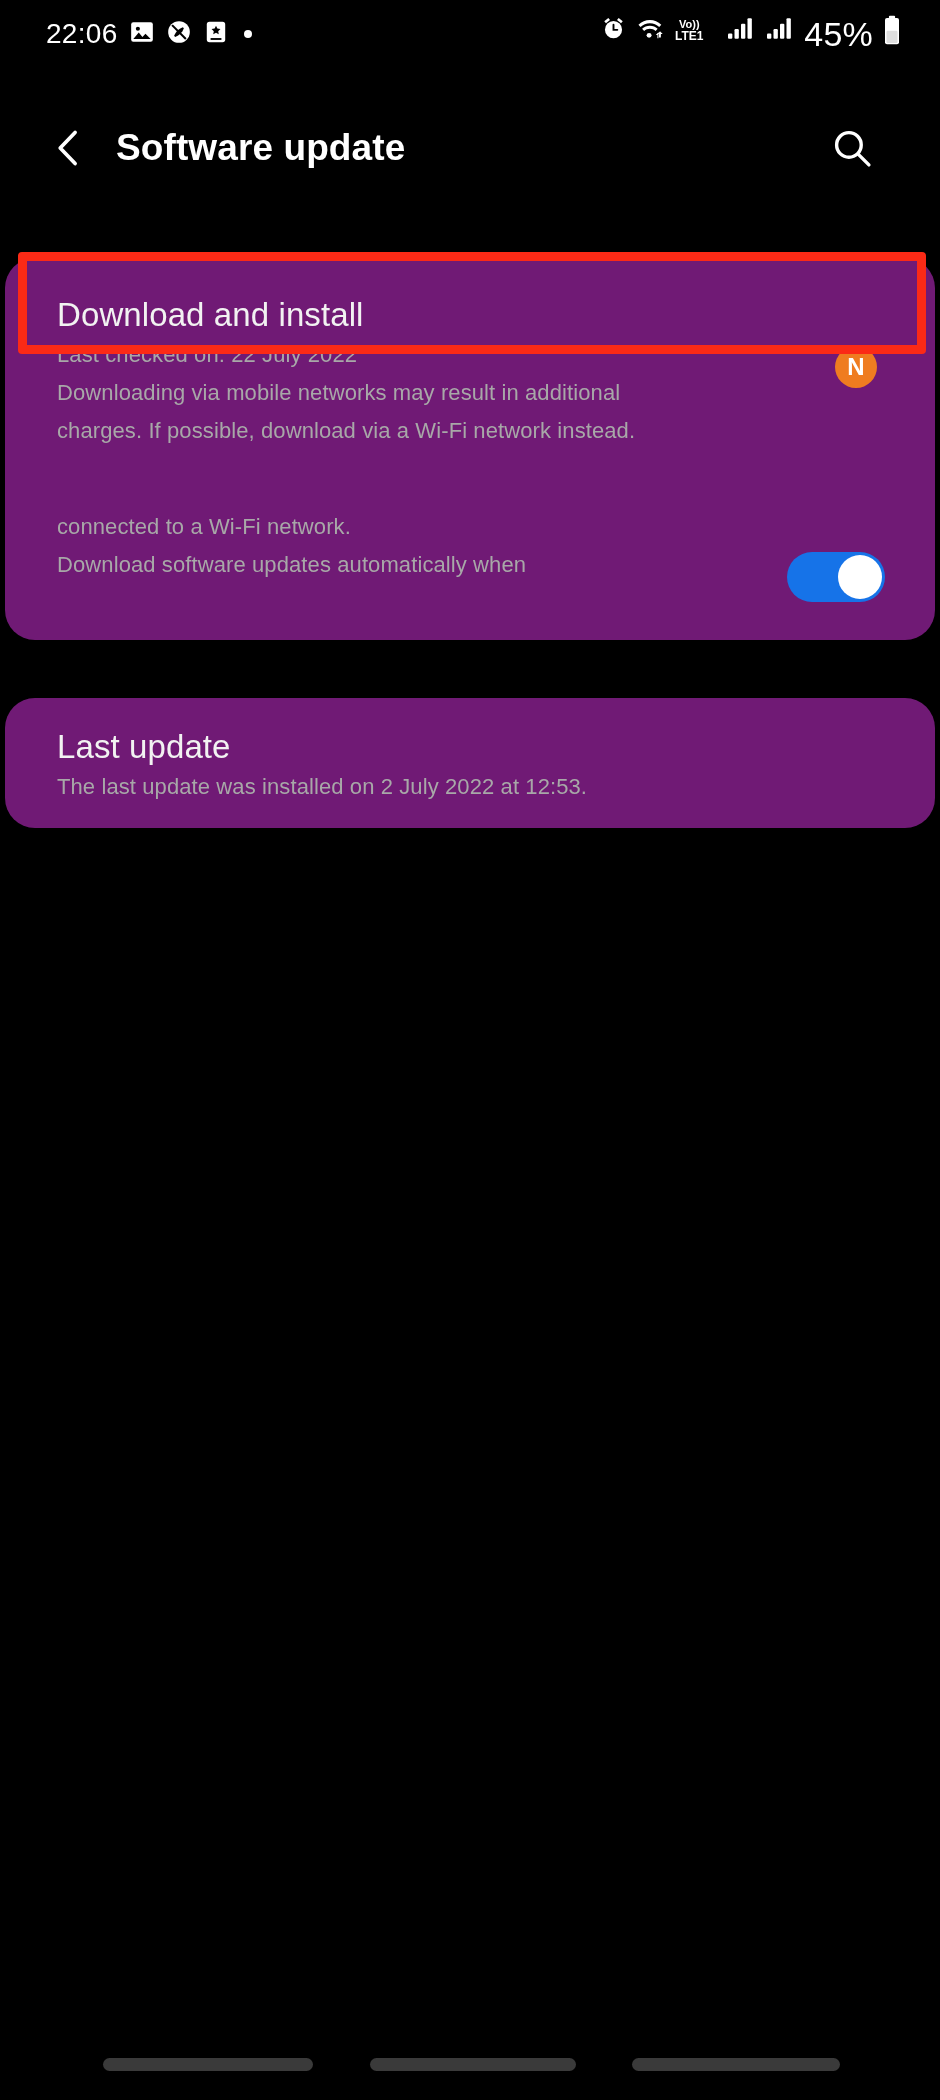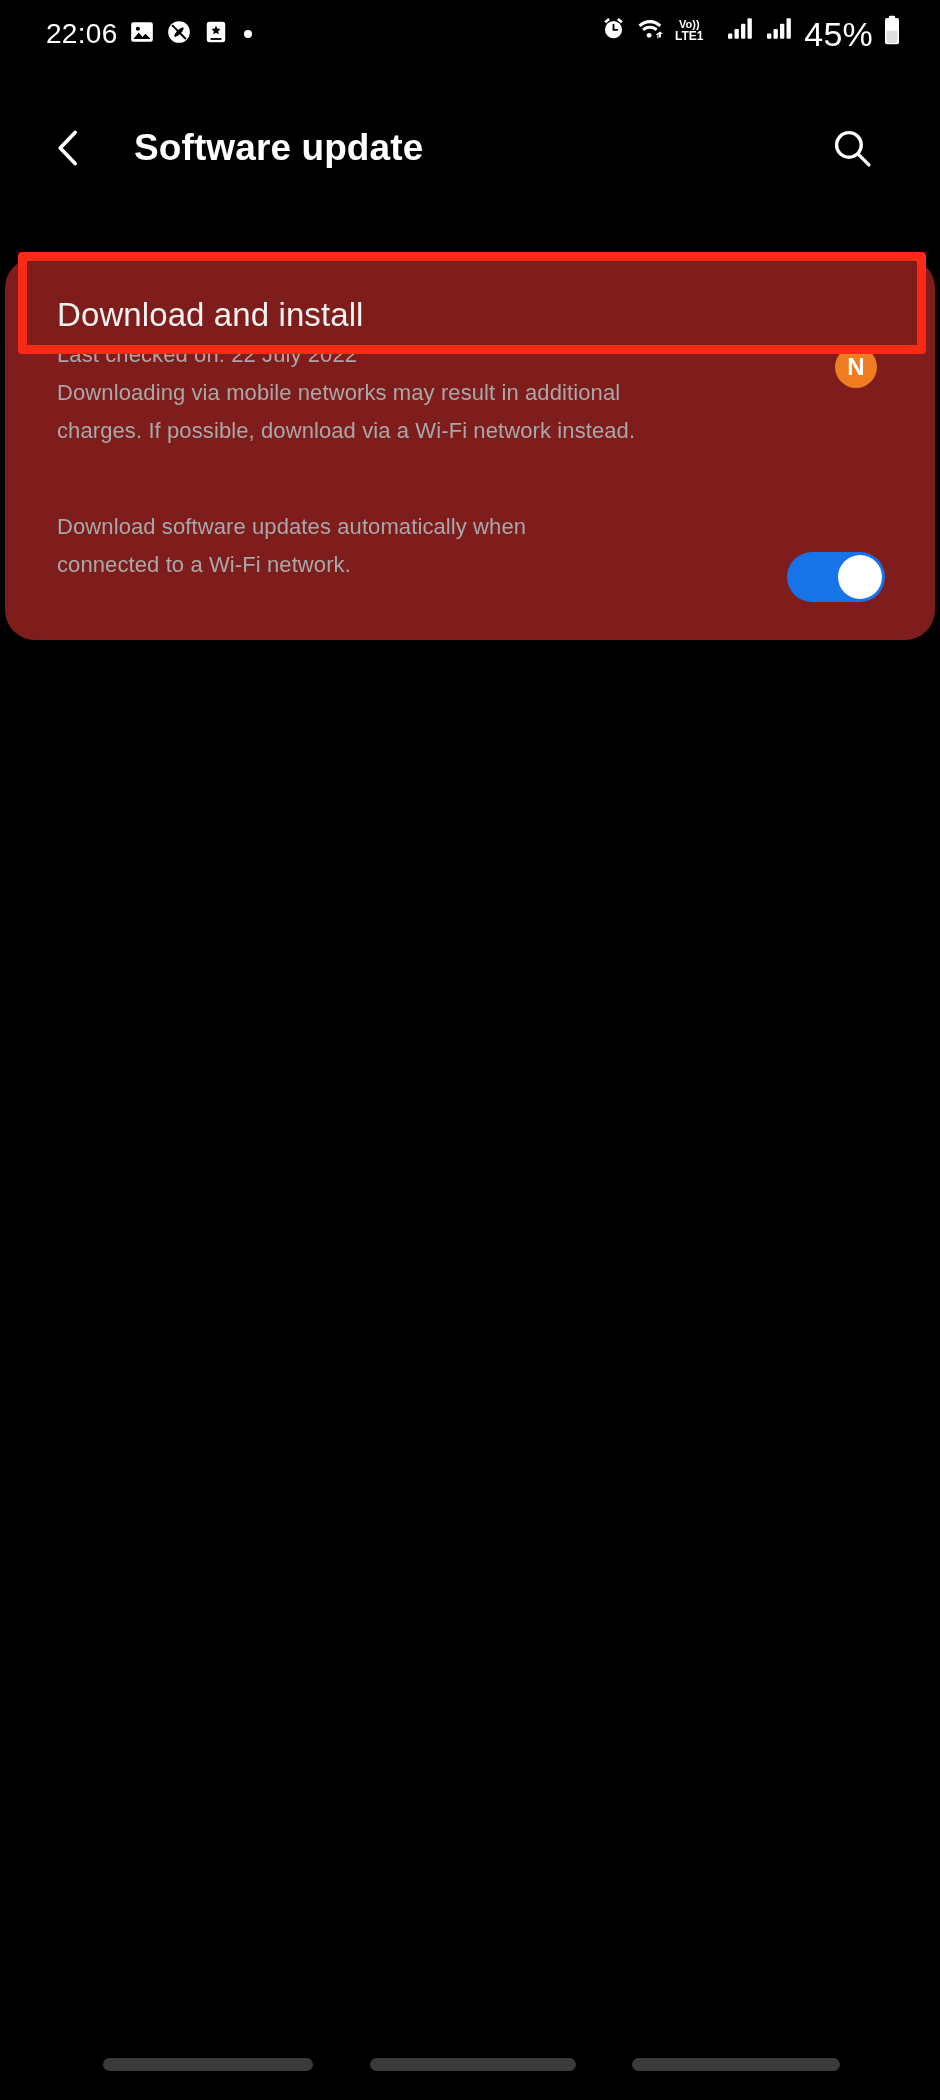--- a/index.html
+++ b/index.html
@@ -19,32 +19,32 @@
   .sb-left { display:flex; align-items:center; gap:11px; margin-left:46px; }
   .sb-time { font-size:28px; letter-spacing:.3px; font-weight:400; }
   .sb-right { margin-left:auto; margin-right:38px; display:flex; align-items:flex-start; gap:9px; }
   .sb-ico { display:block; }
   .sb-dot { width:8px; height:8px; border-radius:50%; background:#fff; margin-left:4px; }
   .sb-batt-text { font-size:34px; letter-spacing:.2px; }
 
   
   .header {
     position:absolute; top:100px; left:0; width:928px; height:95px;
-    display:flex; align-items:center;gap:18px;
+    display:flex; align-items:center;
   }
   .back-btn { margin-left:42px; width:52px; height:52px; display:flex; align-items:center; justify-content:center; }
   .page-title {
     margin-left:22px; color:#fff; font-size:37px; font-weight:700; letter-spacing:.1px;
   }
   .search-btn { margin-left:auto; margin-right:50px; width:52px; height:52px; display:flex; align-items:center; justify-content:center; }
 
   
   .card-group {
     position:absolute; left:5px; width:930px;
-    background:#7f1d1d; border-radius:30px;
+    background:#701a75; border-radius:30px;
   }
   #group1 { top:258px; height:382px; }
   #group2 { top:698px; height:130px; }
 
   .row { position:relative; padding:0 52px; }
   .row-title { color:#f2f2f2; font-size:33px; font-weight:400; letter-spacing:.1px; }
   .row-sub { color:#a8a8a8; font-size:22px; line-height:34px; letter-spacing:.1px; margin-top:4px; }
 
   #row-download { padding-top:38px; padding-bottom:26px; }
   #row-autodl  { padding-top:32px; }
@@ -195,29 +195,35 @@
 
     <div class="row" id="row-download">
       <div class="row-title">Download and install</div>
       <div class="row-sub">Last checked on: 22 July 2022</div>
       <div class="row-sub">Downloading via mobile networks may result in additional</div>
       <div class="row-sub">charges. If possible, download via a Wi-Fi network instead.</div>
       <div class="n-badge">N</div>
     </div>
 
     <div class="row" id="row-autodl">
+      <div class="row-sub">connected to a Wi-Fi network.</div>
       <div class="row-sub">Download software updates automatically when</div>
-      <div class="row-sub">connected to a Wi-Fi network.</div>
       <div class="toggle">
         <div class="toggle-thumb"></div>
       </div>
     </div>
 
   </div>
 
+  <div class="card-group" id="group2">
+    <div class="row" style="padding-top:30px;">
+      <div class="row-title">Last update</div>
+      <div class="row-sub">The last update was installed on 2 July 2022 at 12:53.</div>
+    </div>
+  </div>
 
   <div class="annot-box"></div>
 
   <div class="navbar">
     <div class="nav-pill" id="nav1"></div>
     <div class="nav-pill" id="nav2"></div>
     <div class="nav-pill" id="nav3"></div>
   </div>
 
 </div>

